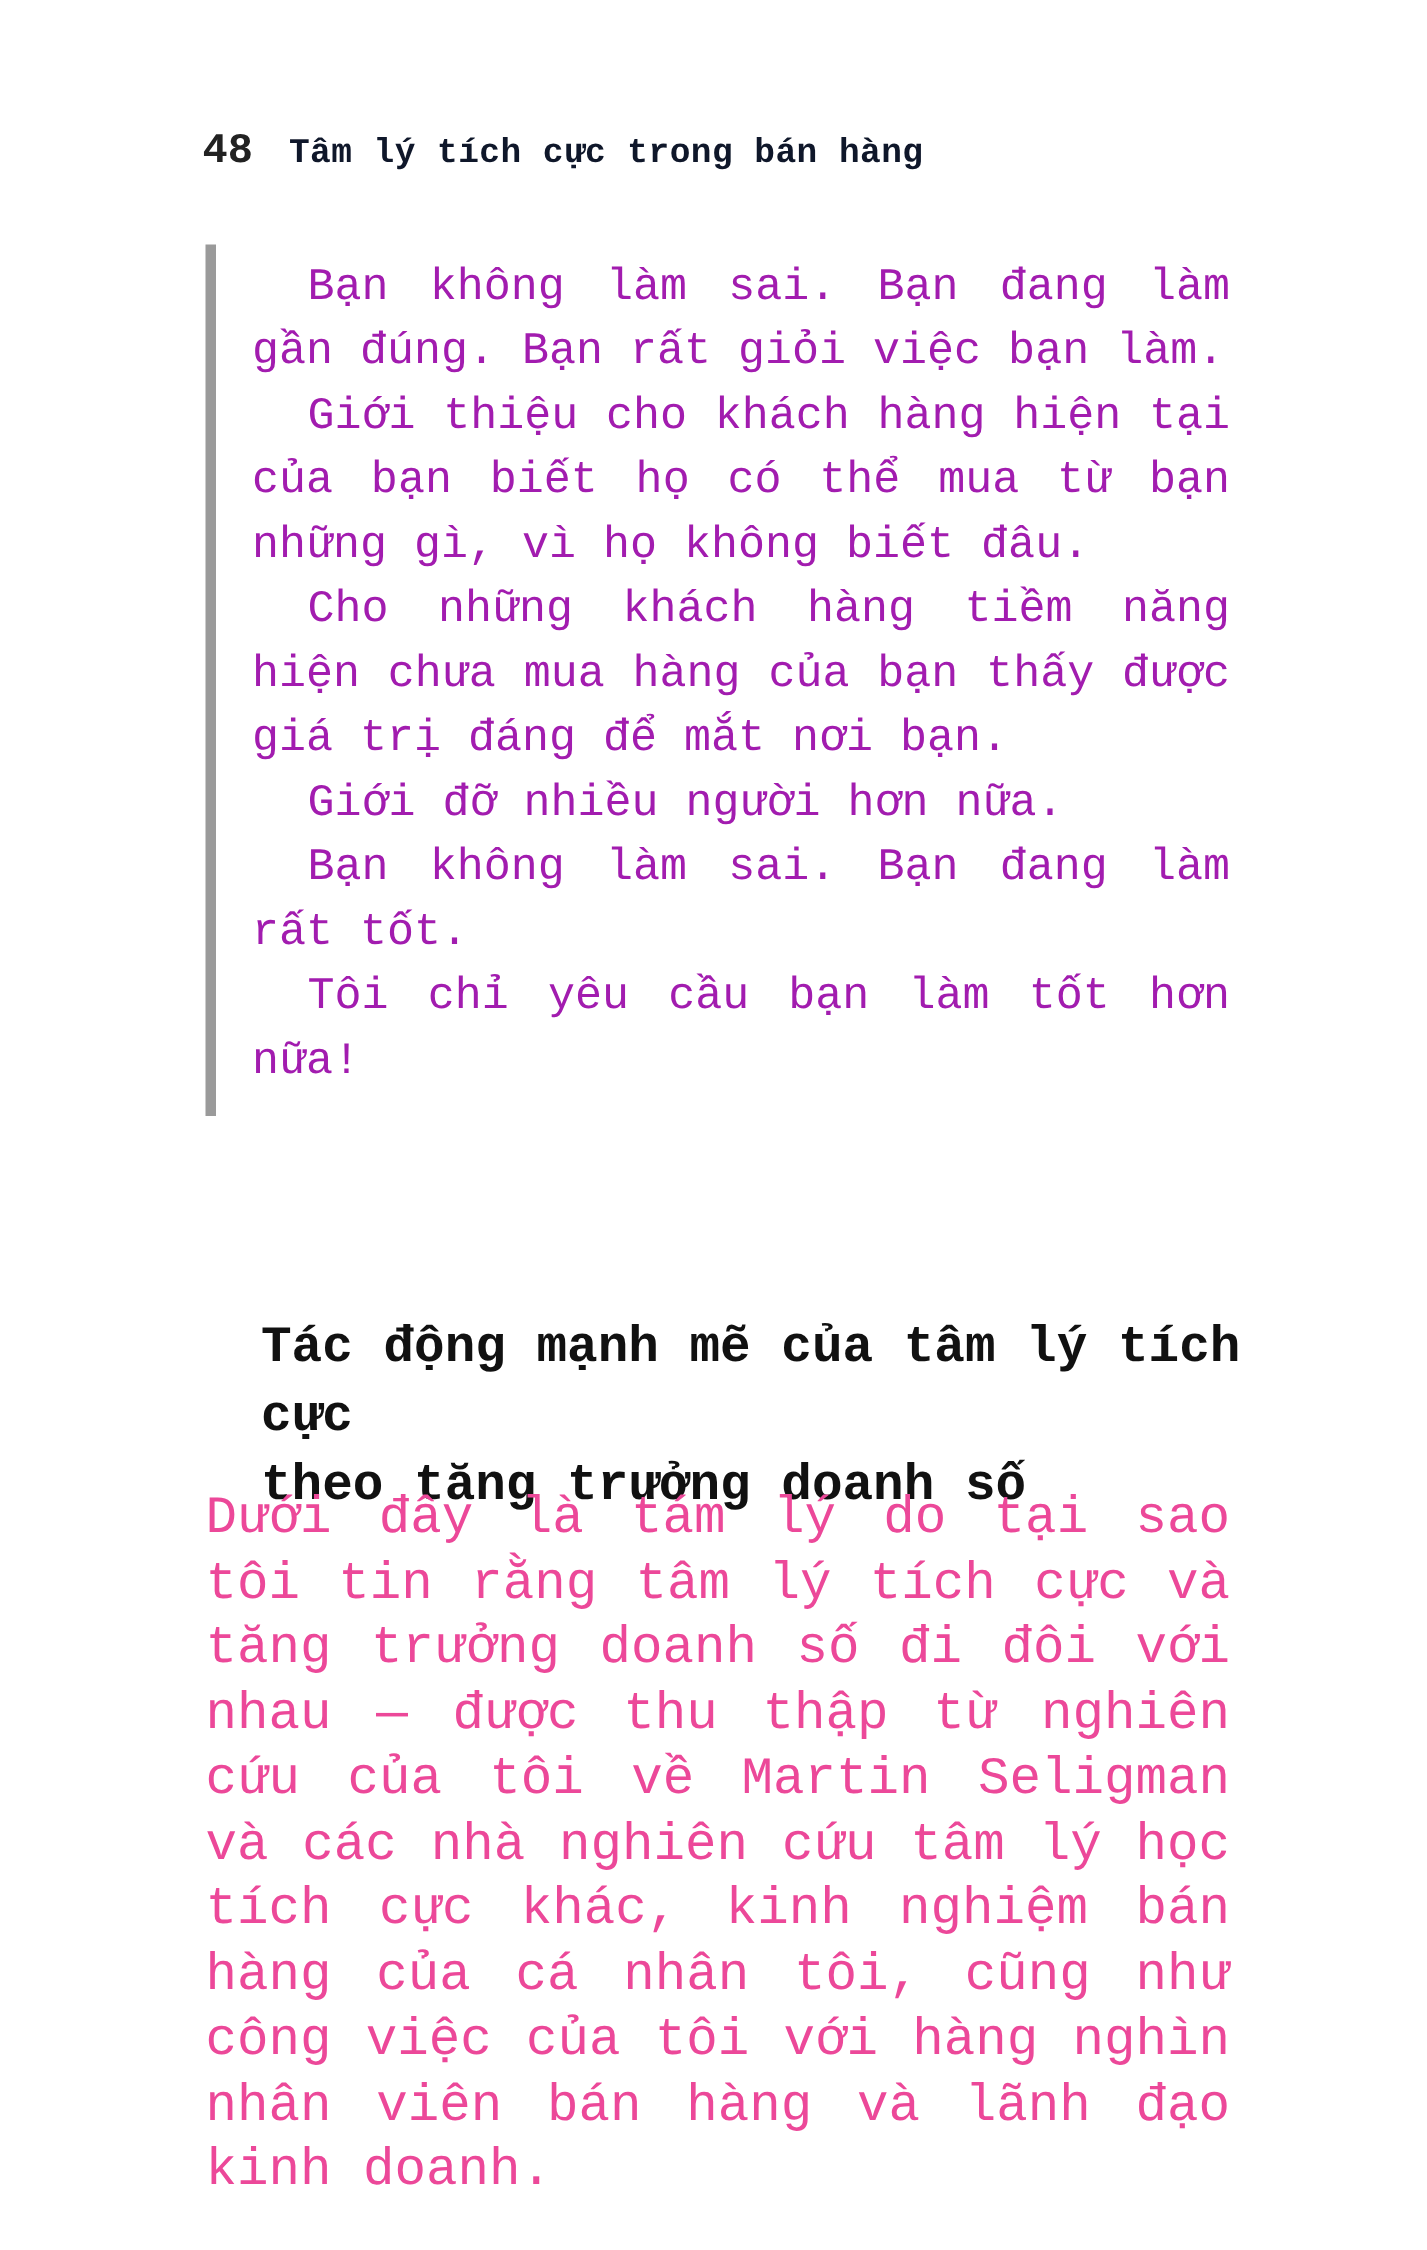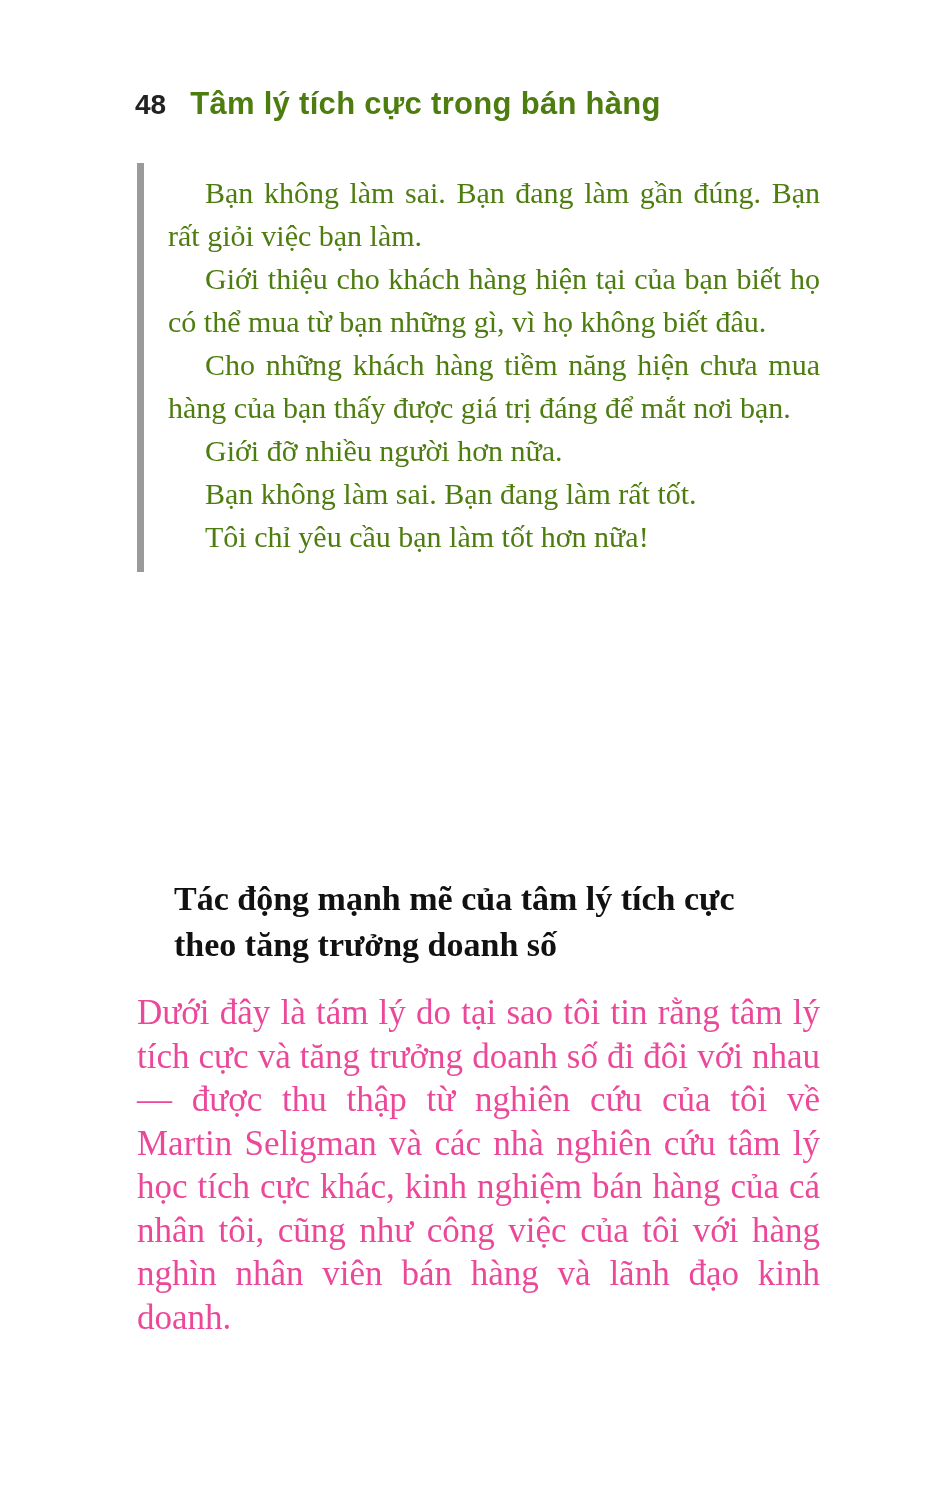--- a/index.html
+++ b/index.html
@@ -1,15 +1,15 @@
 <!DOCTYPE html>
 <html><head>
 <meta charset="utf-8">
 <style>
-  * { margin: 0; padding: 0; box-sizing: border-box; }
+  * { margin: 0; padding: 0; box-sizing: border-box; font-family: Liberation Mono, monospace; }
   html, body { background: #ffffff; }
   .page {
     position: relative;
     width: 951px;
     height: 1500px;
     background: #ffffff;
     overflow: hidden;
     font-family: "Liberation Serif", "DejaVu Serif", serif;
     color: #1a1a1a;
   }
@@ -23,41 +23,41 @@
     align-items: baseline;
     gap: 24px;
     font-family: "Liberation Sans", "DejaVu Sans", sans-serif;
     color: #222222;
   }
   .page-number {
     font-size: 28px;
     font-weight: bold;
   }
   .running-title {
-    font-size: 31px;
+    font-size: 23px;
     font-weight: bold;
     letter-spacing: 0.3px;
-    color: #4d7c0f;
+    color: #0f172a;
   }
 
   
   .quote-block {
     position: absolute;
     top: 163px;
     left: 137px;
     width: 683px;
     border-left: 7px solid #9a9a9a;
     padding: 8px 0 14px 24px;
   }
   .quote-block p {
     font-size: 30px;
     line-height: 43px;
     text-align: justify;
     text-indent: 37px;
-    color: #4d7c0f;
+    color: #a21caf;
   }
   .quote-block p em {
     font-style: italic;
   }
 
   
   .section-heading {
     position: absolute;
     top: 876px;
     left: 137px;

